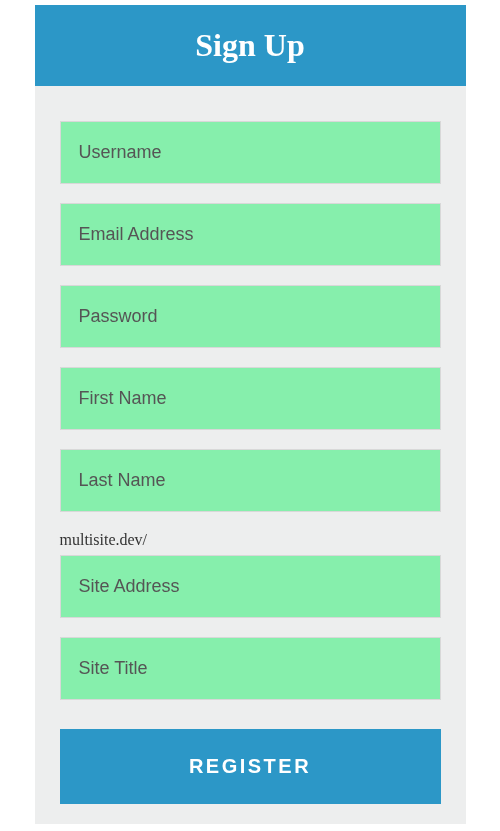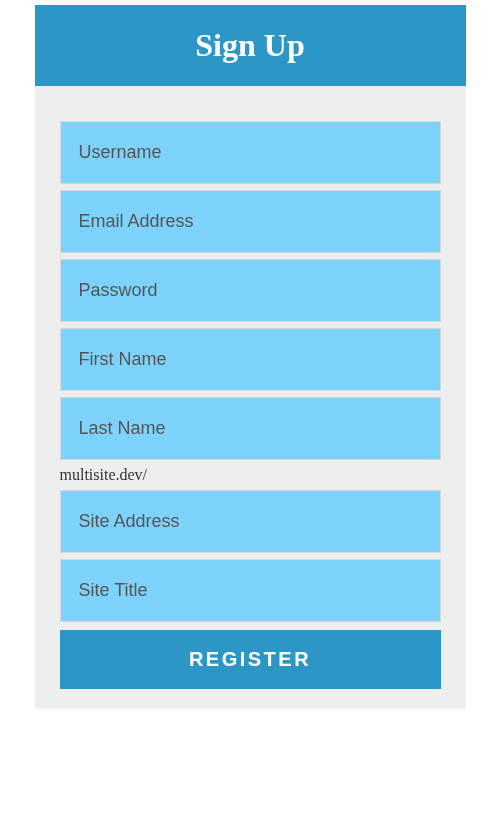--- a/index.html
+++ b/index.html
@@ -26,52 +26,52 @@
       font-size: 32px;
       font-weight: bold;
       font-family: Georgia, serif;
     }
     .form-body {
       background: #edeeee;
       padding: 35px 25px 20px 25px;
     }
     .input-field {
       width: 100%;
-      background: #7dd3fc;
+      background: #86efac;
       border: 1px solid #d8d8d8;
       padding: 20px 18px;
       font-size: 18px;
       color: #4a4a4a;
       font-family: -apple-system, BlinkMacSystemFont, "Segoe UI", Helvetica, Arial, sans-serif;
-      margin-bottom: 6px;
+      margin-bottom: 19px;
       outline: none;
     }
     .input-field::placeholder {
       color: #555555;
       opacity: 1;
     }
     .prefix-label {
       font-family: Georgia, serif;
       font-size: 16px;
       color: #333333;
       margin-bottom: 6px;
       display: block;
     }
     .register-btn {
       width: 100%;
       background: #2c97c7;
       color: #ffffff;
       border: none;
-      padding: 18px 0;
+      padding: 26px 0;
       font-size: 20px;
       font-weight: 800;
       letter-spacing: 2.5px;
       font-family: -apple-system, BlinkMacSystemFont, "Segoe UI", Helvetica, Arial, sans-serif;
       cursor: pointer;
-      margin-top: 2px;
+      margin-top: 10px;
     }
   </style>
 </head>
 <body>
 
 <div class="container">
   <div class="header">
     <span>Sign Up</span>
   </div>
   <div class="form-body">

